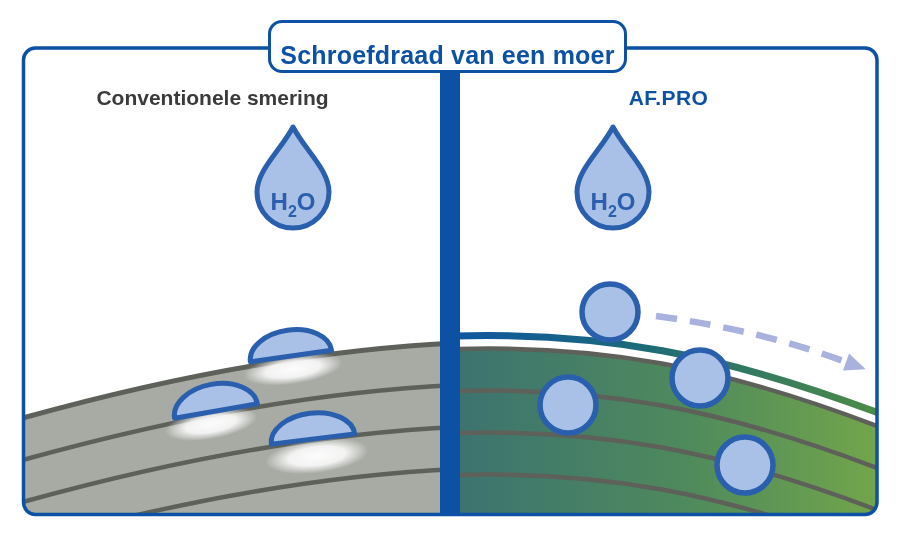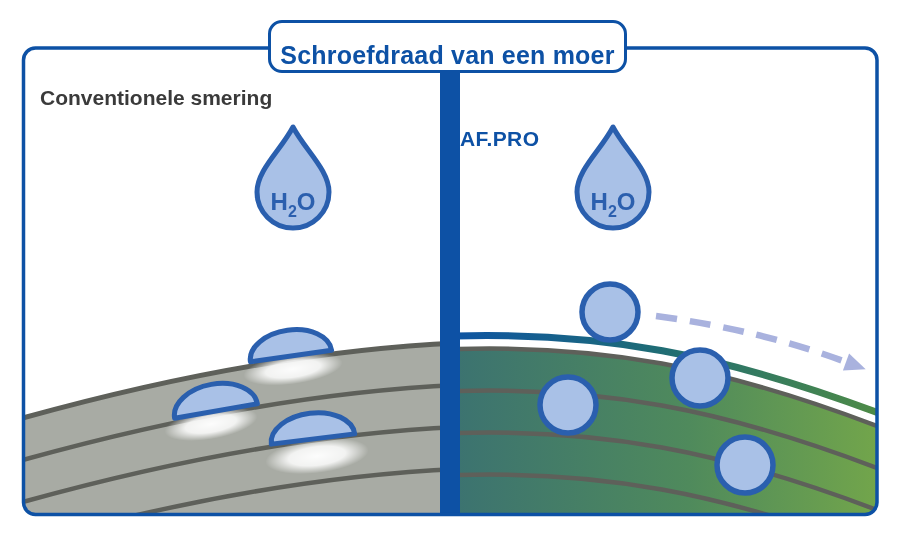--- a/index.html
+++ b/index.html
@@ -7,23 +7,23 @@
     position:relative;width:900px;height:535px;background:#fff;overflow:hidden;
     font-family:"Liberation Sans",sans-serif;
   }
   .canvas svg{position:absolute;left:0;top:0;}
   .title-box{
     position:absolute;left:268px;top:20px;width:359px;height:53px;box-sizing:border-box;
     background:#fff;border:3.5px solid #0d51a5;border-radius:14px;
     display:flex;align-items:flex-end;justify-content:center;
     font-size:25px;font-weight:bold;color:#0d51a5;z-index:3;letter-spacing:.2px;
   }
-  .panel-label{position:absolute;top:86px;font-size:21px;font-weight:bold;z-index:2;text-align:left;}
+  .panel-label{position:absolute;top:86px;font-size:21px;font-weight:bold;z-index:2;text-align:center;}
   .panel-label.left{left:40px;width:345px;color:#3a3a3a;}
-  .panel-label.right{left:460px;width:417px;color:#0d51a5;letter-spacing:.4px;margin-top:41px;}
+  .panel-label.right{left:460px;width:417px;color:#0d51a5;letter-spacing:.4px;}
   .h2o-text{font-family:"Liberation Sans",sans-serif;font-weight:bold;font-size:24px;}
   .h2o-sub{font-size:16px;}
 </style>
 </head>
 <body>
 
 <div class="canvas">
 
   <svg width="900" height="535" viewBox="0 0 900 535">
     <defs>

